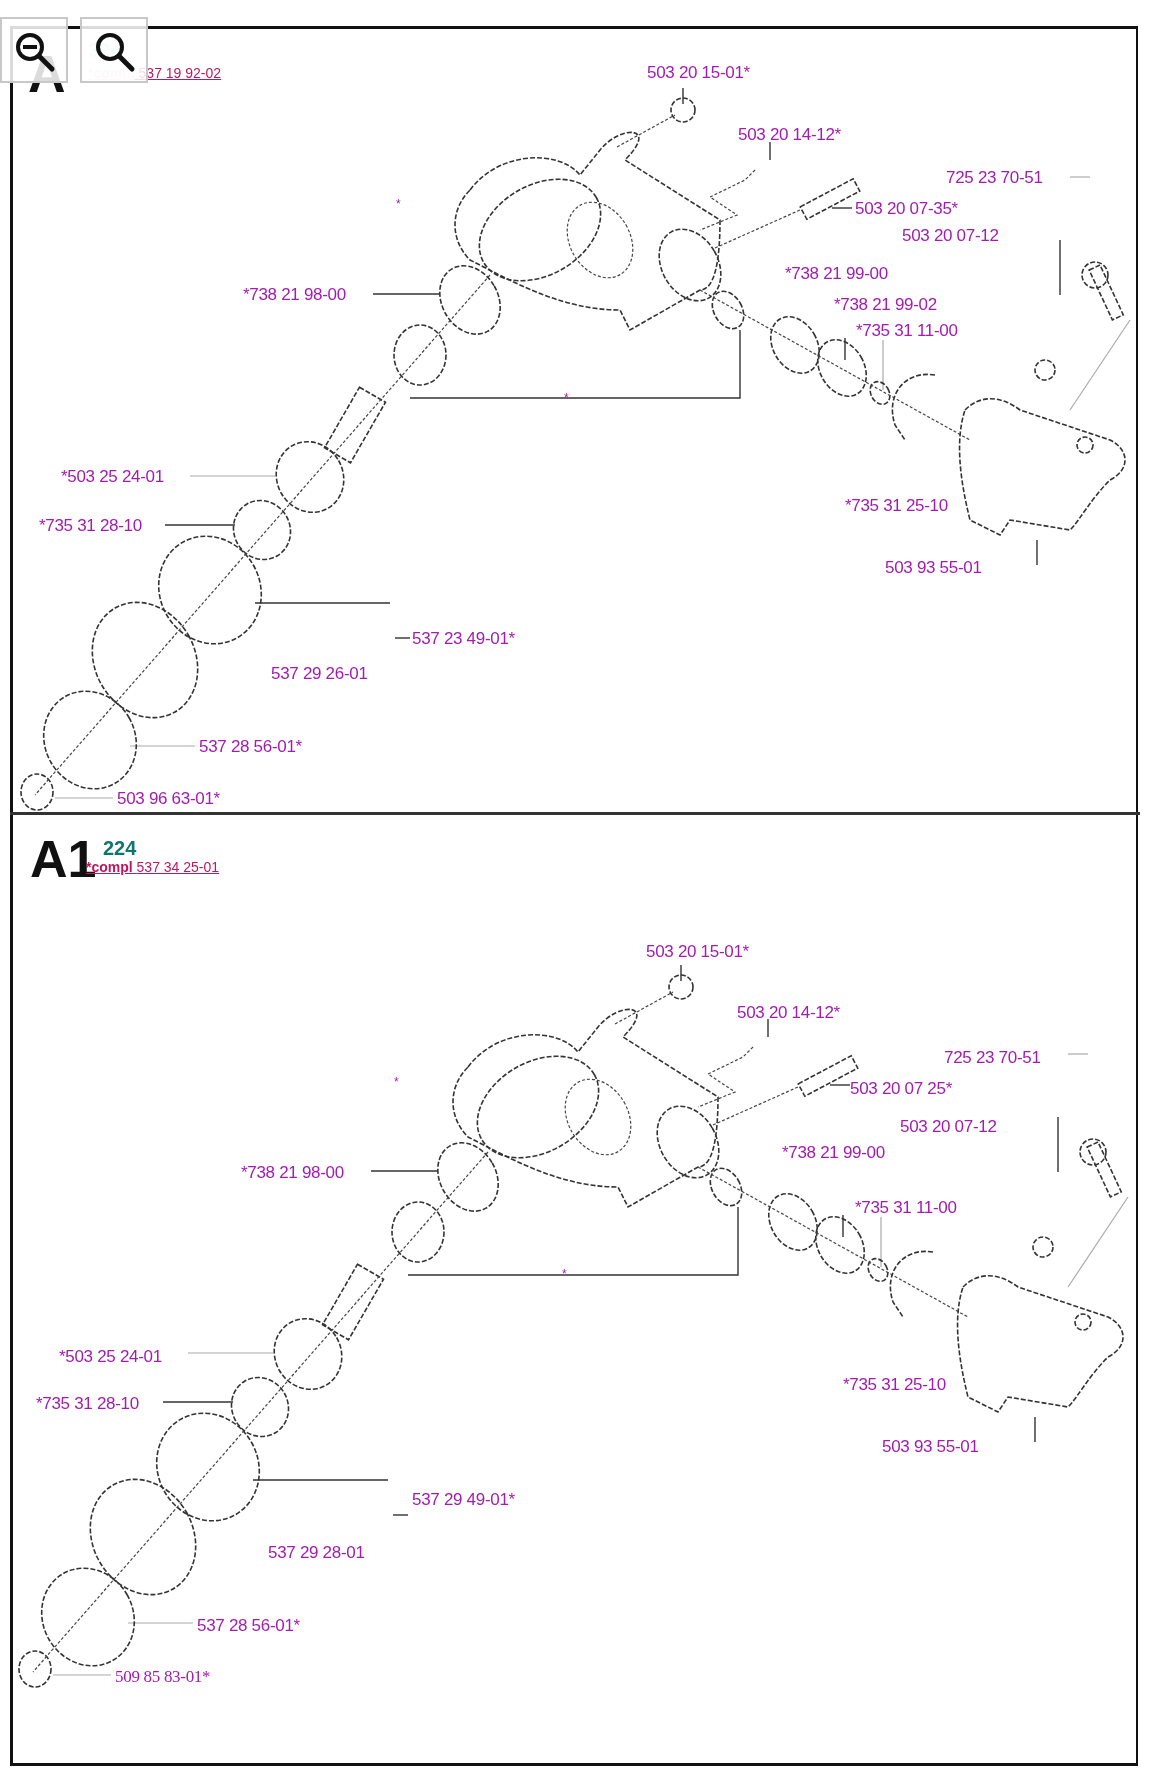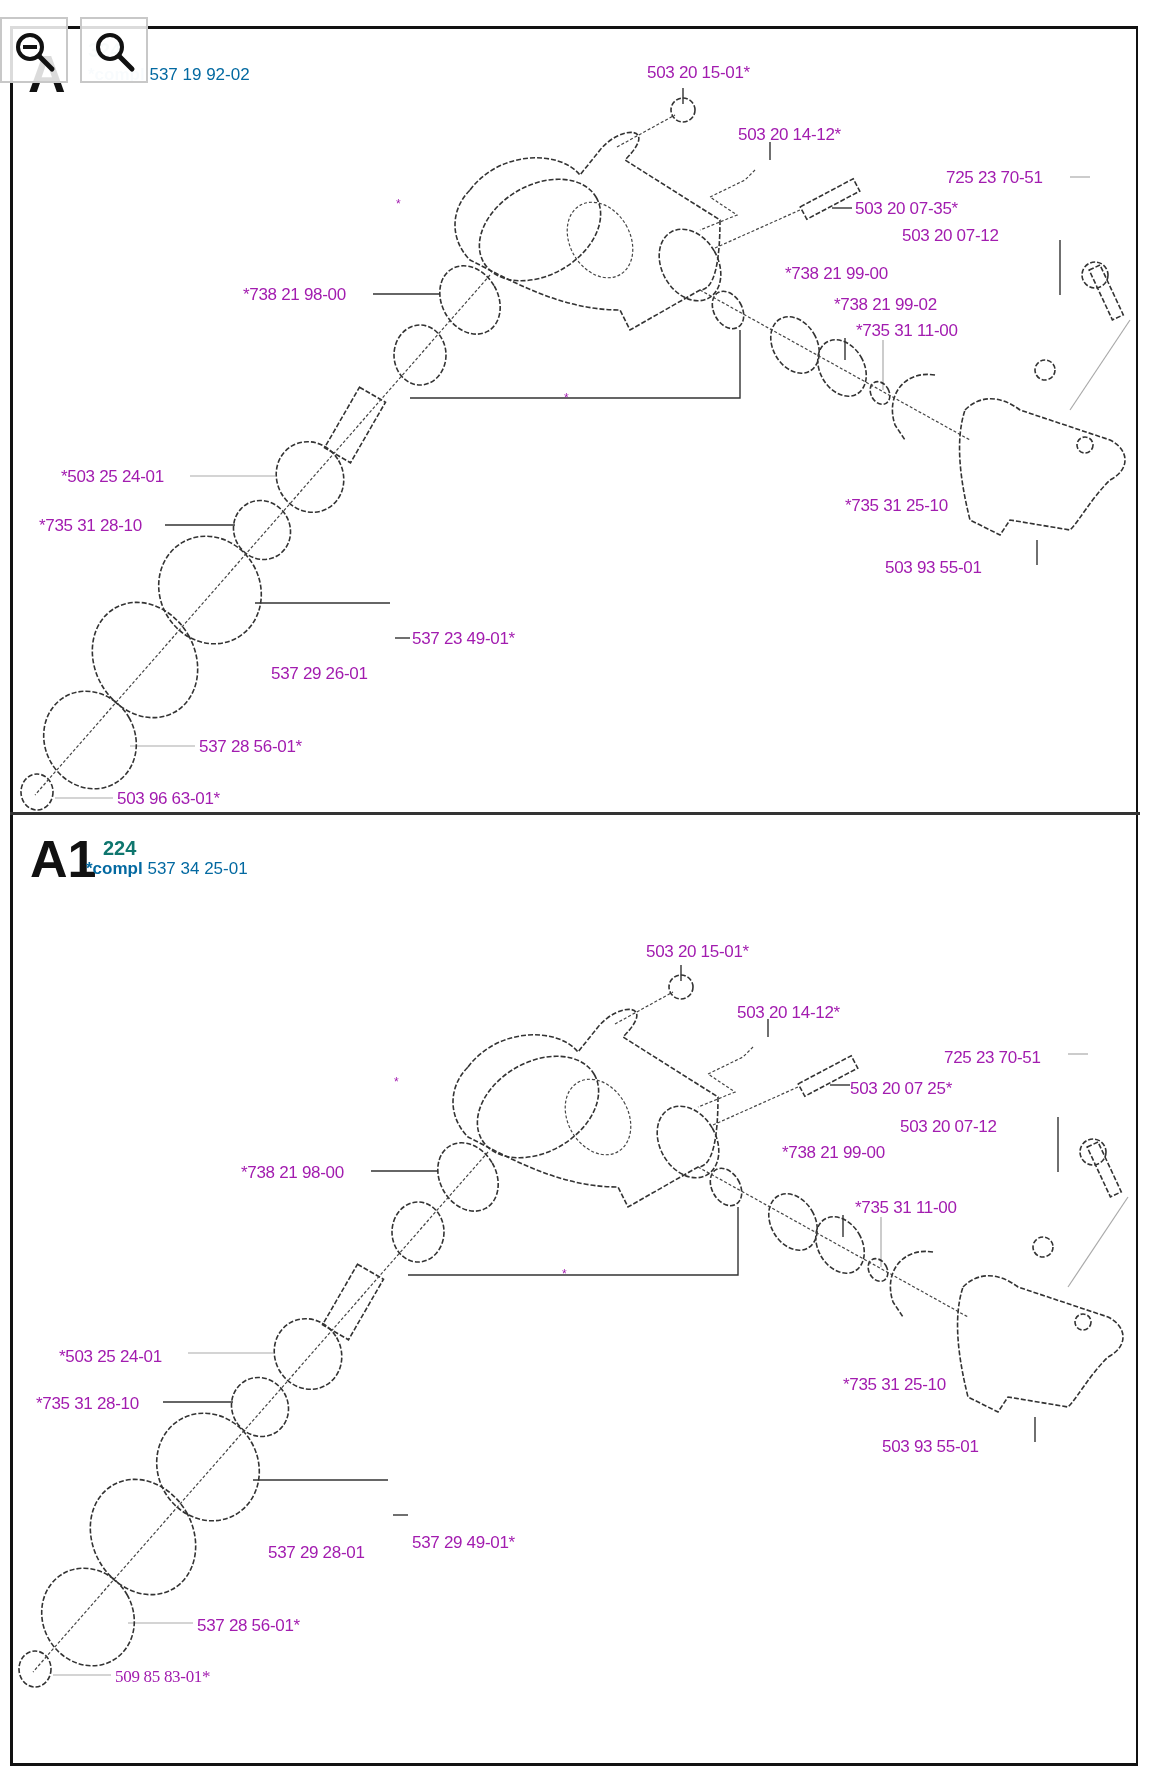--- a/index.html
+++ b/index.html
@@ -4,21 +4,21 @@
 <style>
   html, body { margin:0; padding:0; background:#ffffff; }
   body { width:1160px; height:1782px; position:relative; overflow:hidden;
          font-family:"Liberation Sans", sans-serif; color:#222; }
   .frame { position:absolute; left:10px; top:26px; width:1128px; height:1740px;
            border:3px solid #111; box-sizing:border-box; border-right-width:2px; }
   .divider { position:absolute; left:10px; top:812px; width:1130px; height:3px; background:#333; }
   .lbl { position:absolute; font-size:17px; letter-spacing:-0.3px; white-space:nowrap; color:#a21caf; line-height:1; }
   .sec-letter { position:absolute; font-size:52px; font-weight:bold; color:#111; line-height:1; }
   .sec-model { position:absolute; font-size:20px; font-weight:bold; color:#0f766e; line-height:1; }
-  .sec-compl { position:absolute; font-size:17px; color:#0369a1; line-height:1; white-space:nowrap; }
+  .sec-compl { position:absolute; font-size:14px; color:#be185d; line-height:1; white-space:nowrap;text-decoration:underline; }
   .sec-compl b { font-weight:bold; }
   .faded { opacity:0.18; }
   svg.drawing { position:absolute; left:0; top:0; width:1160px; height:1782px; }
   svg.drawing .d { fill:none; stroke:#333; stroke-width:1.6; stroke-dasharray:5 2; }
   svg.drawing .dl { fill:none; stroke:#444; stroke-width:1.2; stroke-dasharray:3 2; }
   svg.drawing .ld { fill:none; stroke:#333; stroke-width:1.4; }
   svg.drawing .lg { fill:none; stroke:#aaa; stroke-width:1.2; }
   .zoom-btn { position:absolute; top:17px; width:68px; height:66px; background:rgba(255,255,255,0.85);
               border:2px solid #c8c8c8; box-sizing:border-box; cursor:pointer; }
   .zoom-btn svg { position:absolute; left:12px; top:12px; }
@@ -123,21 +123,21 @@
   <div class="lbl" style="left:944px;top:1049px;">725 23 70-51</div>
   <div class="lbl" style="left:850px;top:1080px;">503 20 07 25*</div>
   <div class="lbl" style="left:900px;top:1118px;">503 20 07-12</div>
   <div class="lbl" style="left:782px;top:1144px;">*738 21 99-00</div>
   <div class="lbl" style="left:855px;top:1199px;">*735 31 11-00</div>
   <div class="lbl" style="left:241px;top:1164px;">*738 21 98-00</div>
   <div class="lbl" style="left:59px;top:1348px;">*503 25 24-01</div>
   <div class="lbl" style="left:36px;top:1395px;">*735 31 28-10</div>
   <div class="lbl" style="left:843px;top:1376px;">*735 31 25-10</div>
   <div class="lbl" style="left:882px;top:1438px;">503 93 55-01</div>
-  <div class="lbl" style="left:412px;top:1534px;">537 29 49-01*</div>
+  <div class="lbl" style="left:412px;top:1491px;">537 29 49-01*</div>
   <div class="lbl" style="left:268px;top:1544px;">537 29 28-01</div>
   <div class="lbl" style="left:197px;top:1617px;">537 28 56-01*</div>
   <div class="lbl" style="left:115px;top:1668px;font-family:Liberation Serif, serif;">509 85 83-01*</div>
   <div class="lbl" style="left:394px;top:1076px;font-size:12px;">*</div>
   <div class="lbl" style="left:562px;top:1268px;font-size:12px;">*</div>
 </div>
 
 <div class="zoom-btn" style="left:0px;">
   <svg width="44" height="44" viewBox="0 0 44 44">
     <circle cx="16" cy="16" r="12" fill="none" stroke="#111" stroke-width="4"></circle>

